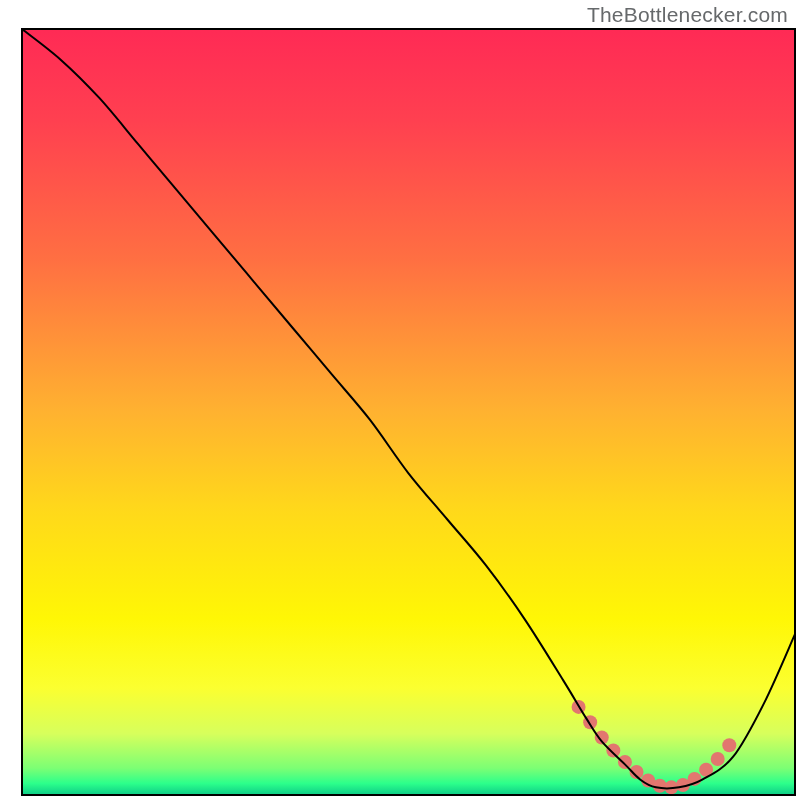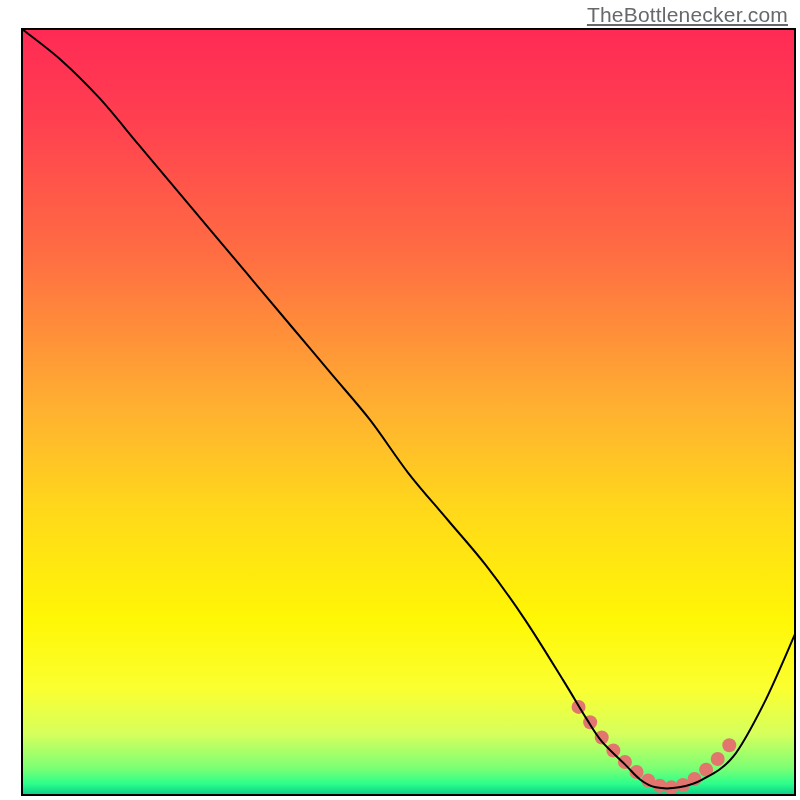--- a/index.html
+++ b/index.html
@@ -18,21 +18,20 @@
   }
   .watermark {
     position: absolute;
     top: 3px;
     right: 12px;
     font-size: 21px;
     font-weight: 500;
     color: #66696b;
     letter-spacing: 0.2px;
     z-index: 5;
-    text-decoration: underline;
   }
   svg.plot {
     position: absolute;
     left: 0;
     top: 0;
     width: 800px;
     height: 800px;
   }
 </style>
 </head>

